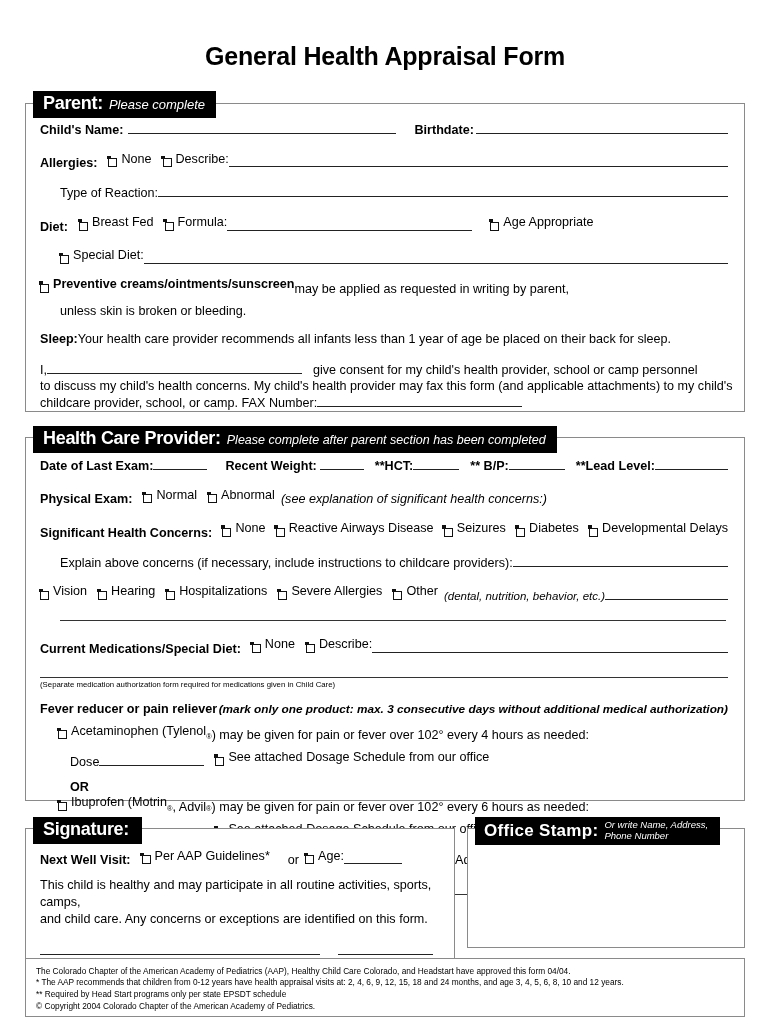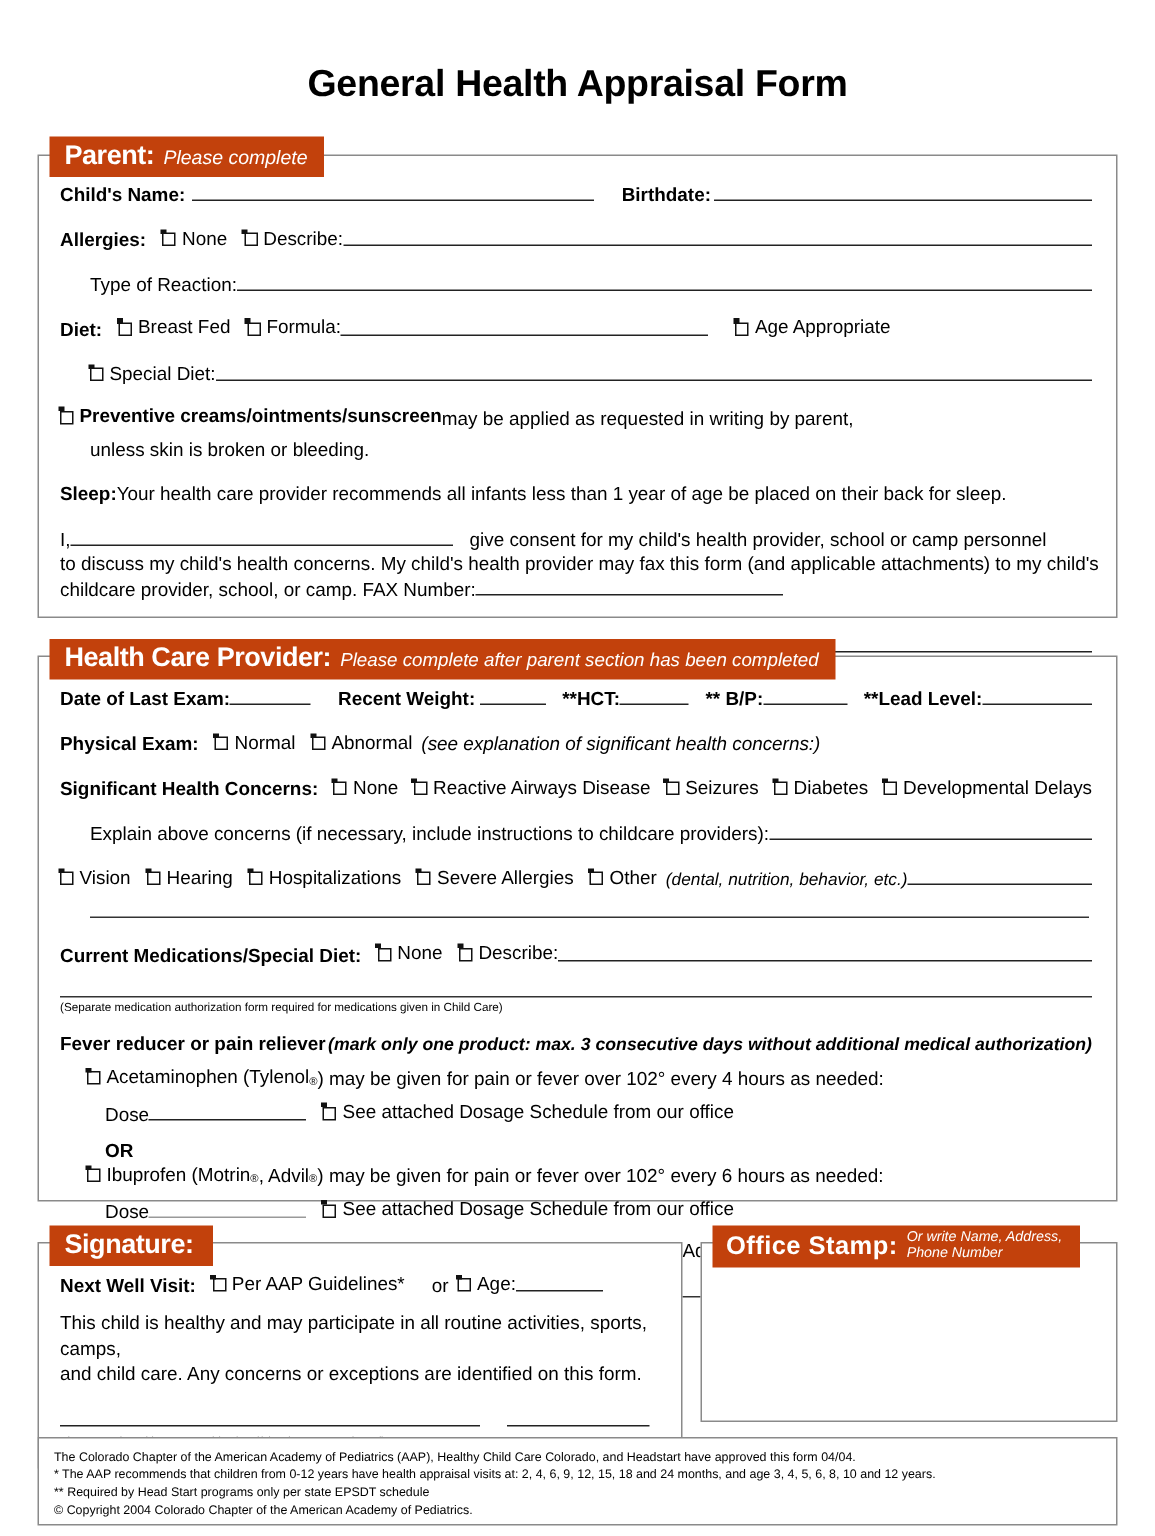--- a/index.html
+++ b/index.html
@@ -42,21 +42,21 @@
   }
   .sec-parent   { left: 25px;  top: 86px;  width: 720px; height: 309px; }
   .sec-hcp      { left: 25px;  top: 420px; width: 720px; height: 364px; }
   .sec-sign     { left: 25px;  top: 811px; width: 430px; height: 151px; }
   .sec-stamp    { left: 467px; top: 811px; width: 278px; height: 120px; }
   .sec-footer   { left: 25px;  top: 941px; width: 720px; height: 59px; border: 1.5px solid #8a8a8a; }
 
   
   .tab {
     position: absolute;
-    background: #c2410c;
+    background: #000000;
     color: #fff;
     display: flex;
     align-items: baseline;
     box-sizing: border-box;
     white-space: nowrap;
     z-index: 5;
   }
   .tab .tab-main {
     font-weight: bold;
     letter-spacing: -0.3px;
@@ -135,21 +135,21 @@
   }
   .cb::before {
     content: "";
     position: absolute;
     left: -2.4px;
     top: -3.4px;
     width: 4px;
     height: 3.2px;
     background: #111;
   }
-  .cbwrap { display: inline-flex; align-items: center; white-space: nowrap; }
+  .cbwrap { display: inline-flex; align-items: flex-end; white-space: nowrap; }
 
   
   .sec-body {
     position: absolute;
     left: 0; top: 0; right: 0; bottom: 0;
     padding: 18px 16px 6px 14px;
     box-sizing: border-box;
   }
   .r-gap-b { margin-top: 13px; }
   .r-gap-s { margin-top: 6px; }

